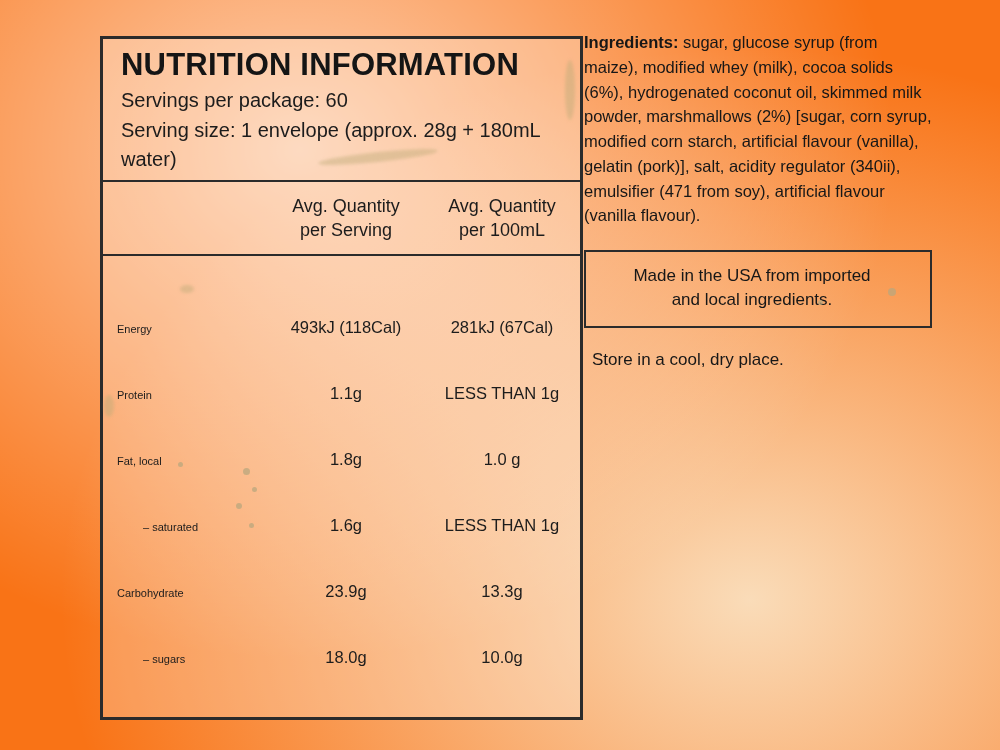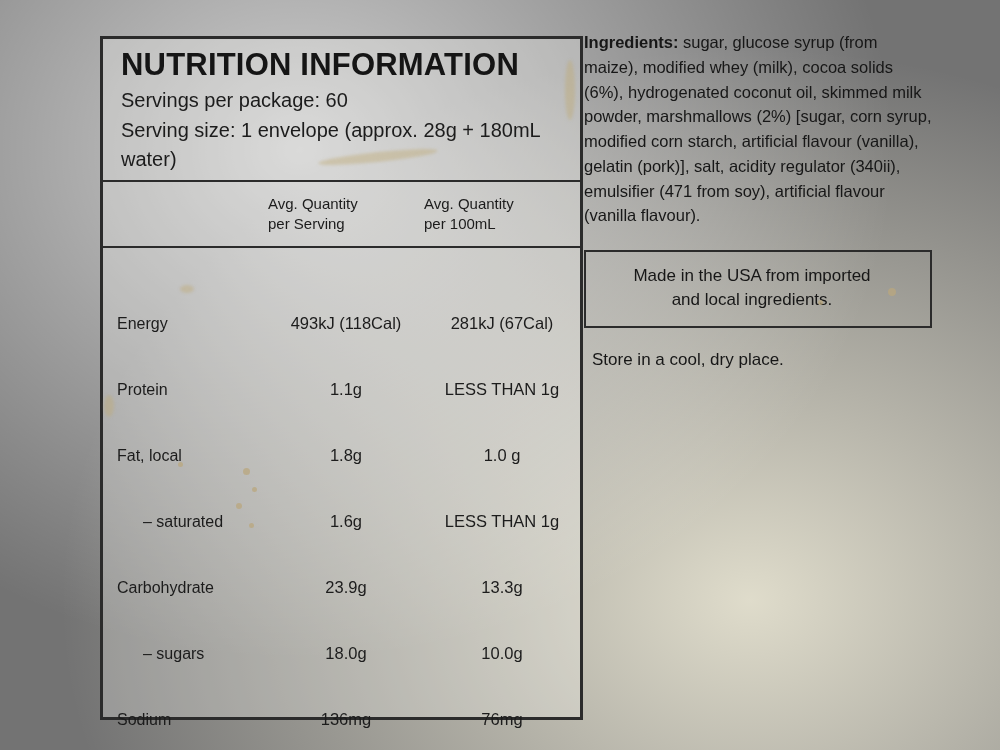--- a/index.html
+++ b/index.html
@@ -12,21 +12,21 @@
     background: #ffffff;
     font-family: "Liberation Sans", sans-serif;
     color: #1a1a1a;
     overflow: hidden;
   }
 
   .label {
     position: relative;
     width: 1000px;
     height: 750px;
-    background: #737373;
+    background: #f97316;
   }
 
   
   .paper-tint {
     position: absolute;
     inset: 0;
     background:
       radial-gradient(ellipse at 30% 20%, rgba(255,255,255,0.65), rgba(253,251,235,0) 60%),
       radial-gradient(ellipse at 75% 80%, rgba(250,246,225,0.8), rgba(253,251,235,0) 65%);
     pointer-events: none;
@@ -78,39 +78,40 @@
   .col-head {
     display: flex;
     padding: 12px 0 12px 0;
   }
   .col-head .spacer {
     width: 165px;
     flex: none;
   }
   .col-head .ch {
     flex: 1;
-    font-size: 15px;
+    text-align: center;
+    font-size: 18px;
     line-height: 1.35;
     color: #1c1c1c;
   }
 
   .rows {
     padding-top: 2px;
   }
   .nrow {
     display: flex;
     align-items: baseline;
     height: 66px;
   }
   .nrow .rname {
     width: 165px;
     flex: none;
     padding-left: 14px;
     box-sizing: border-box;
-    font-size: 16px;
+    font-size: 11px;
     color: #1c1c1c;
     margin-top: 39px;
   }
   .nrow .rname.indent {
     padding-left: 40px;
   }
   .nrow .rval {
     flex: 1;
     text-align: center;
     font-size: 16.5px;
@@ -228,25 +229,20 @@
         <div class="rval">23.9g</div>
         <div class="rval">13.3g</div>
       </div>
 
       <div class="nrow">
         <div class="rname indent">– sugars</div>
         <div class="rval">18.0g</div>
         <div class="rval">10.0g</div>
       </div>
 
-      <div class="nrow">
-        <div class="rname">Sodium</div>
-        <div class="rval">136mg</div>
-        <div class="rval">76mg</div>
-      </div>
 
     </div>
   </div>
 
   <div class="right-col">
 
     <div class="ingredients">
       <b>Ingredients:</b><span> sugar, glucose syrup (from maize), modified whey (milk), cocoa solids (6%), hydrogenated coconut oil, skimmed milk powder, marshmallows (2%) [sugar, corn syrup, modified corn starch, artificial flavour (vanilla), gelatin (pork)], salt, acidity regulator (340ii), emulsifier (471 from soy), artificial flavour (vanilla flavour).</span>
     </div>
 

